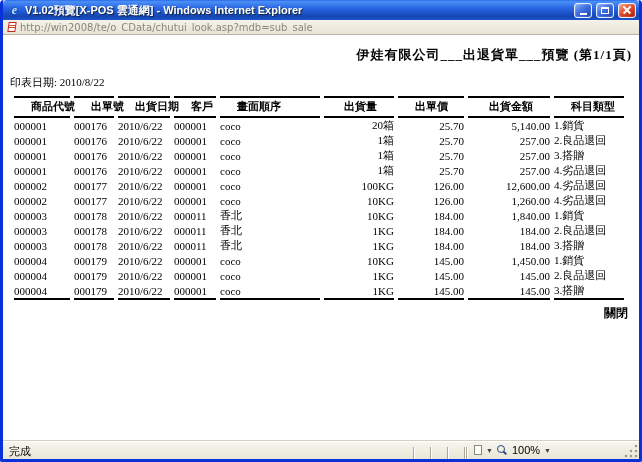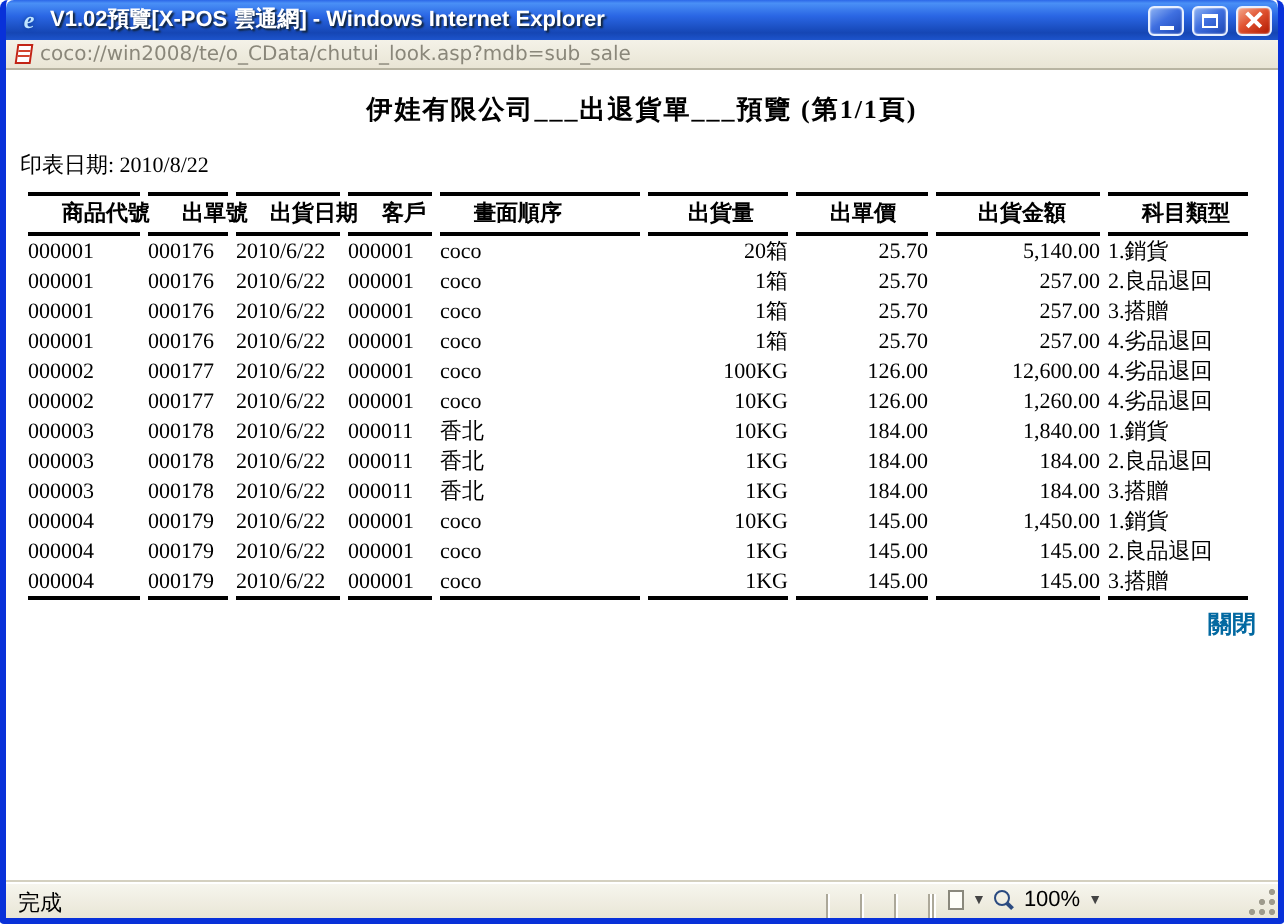--- a/index.html
+++ b/index.html
@@ -59,42 +59,42 @@
     content:""; position:absolute; left:0; top:2px; width:6px; height:5px;
     background:repeating-linear-gradient(180deg,#d2442e 0 1px,transparent 1px 2.5px);
   }
   .url-text { font:10px "DejaVu Sans",sans-serif; color:#8a877a; white-space:nowrap; overflow:hidden; }
 
   
   .content {
     flex:1; background:#fff; padding:11px 7px 0;
     font-family:"Liberation Serif","DejaVu Serif",serif; color:#000; overflow:hidden;
   }
-  .report-title { text-align:center; font-size:13px; font-weight:bold; letter-spacing:1px; }
+  .report-title { text-align:right; font-size:13px; font-weight:bold; letter-spacing:1px; }
   .info-line { display:flex; margin-top:11px; font-size:11px; white-space:nowrap; }
   .info-line .sort  { width:122px; font-weight:bold; }
   .info-line .unit  { width:168px; font-weight:bold; }
   .info-line .printer { width:125px; }
 
   table.report {
     margin-top:6px; border-collapse:separate; border-spacing:4px 0;
     table-layout:fixed; width:618px; font-size:11px;
   }
   table.report th {
     border-top:2px solid #000; border-bottom:2px solid #000;
     padding:1px 17px 2px; font-weight:bold; text-align:left; white-space:nowrap;
   }
   table.report td { height:15px; padding:0; white-space:nowrap; overflow:hidden; }
   table.report th:nth-child(6), table.report td:nth-child(6),
   table.report th:nth-child(7), table.report td:nth-child(7),
   table.report th:nth-child(8), table.report td:nth-child(8) { text-align:right; }
   table.report tbody tr:last-child td { border-bottom:2px solid #000; }
 
   .close-link-row { width:618px; text-align:right; margin-top:3px; }
-  .close-link { color:#0369a1; font-size:12px; font-weight:bold; cursor:pointer; }
+  .close-link { color:#000000; font-size:12px; font-weight:bold; cursor:pointer; }
 
   
   .statusbar {
     height:19px; flex:0 0 19px;
     background:linear-gradient(#f7f6ef,#e9e6d6);
     box-shadow:inset 0 1px 0 #fff; border-top:1px solid #d4d0c0;
     display:flex; align-items:flex-end; font-size:11px; color:#000;
   }
   .statusbar .status-text { flex:1; padding-left:6px; }
   .sep { width:0; height:12px; border-left:1px solid #aca899; border-right:1px solid #fff; }
@@ -145,21 +145,21 @@
     <span class="winbtn">
         <span class="glyph-max"></span>
       </span>
     <span class="winbtn close">
         <span class="glyph-close"></span>
       </span>
   </div>
 
   <div class="addressbar">
     <span class="page-icon-red"></span>
-    <span class="url-text">coco://win2008/te/o_CData/chutui_look.asp?mdb=sub_sale</span>
+    <span class="url-text">http://win2008/te/o_CData/chutui_look.asp?mdb=sub_sale</span>
   </div>
 
   <div class="content">
     <div class="report-title">伊娃有限公司___出退貨單___預覽 (第1/1頁)</div>
 
     <div class="info-line">
       <span class="pdate">印表日期: 2010/8/22</span>
     </div>
 
     <table class="report">

